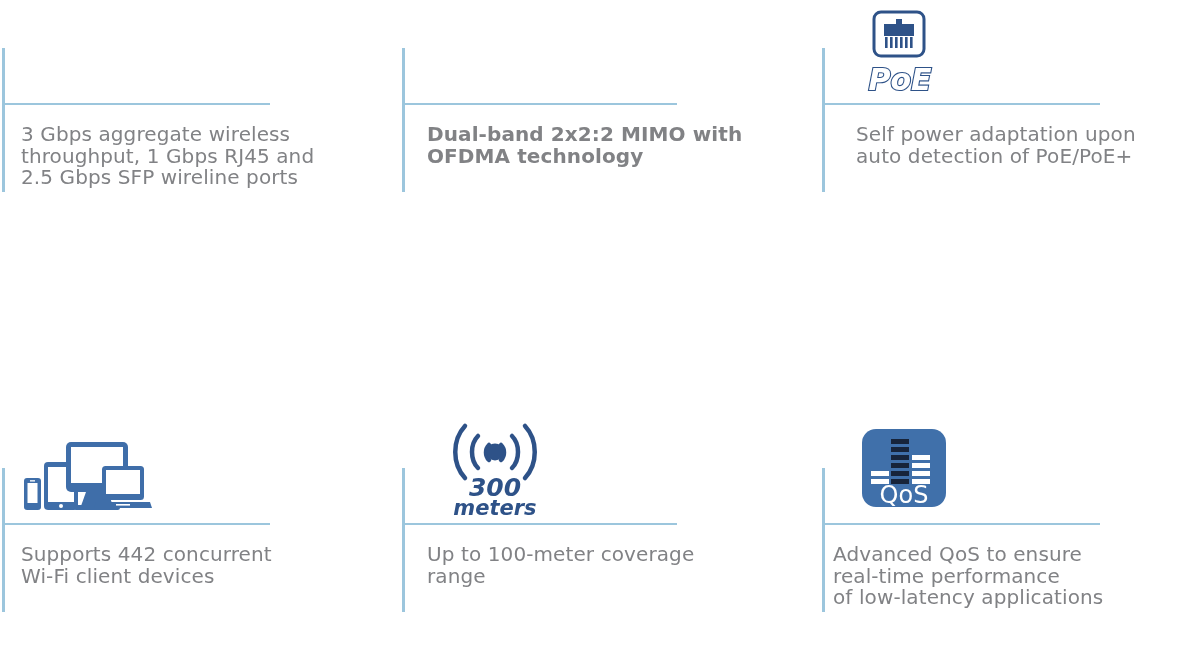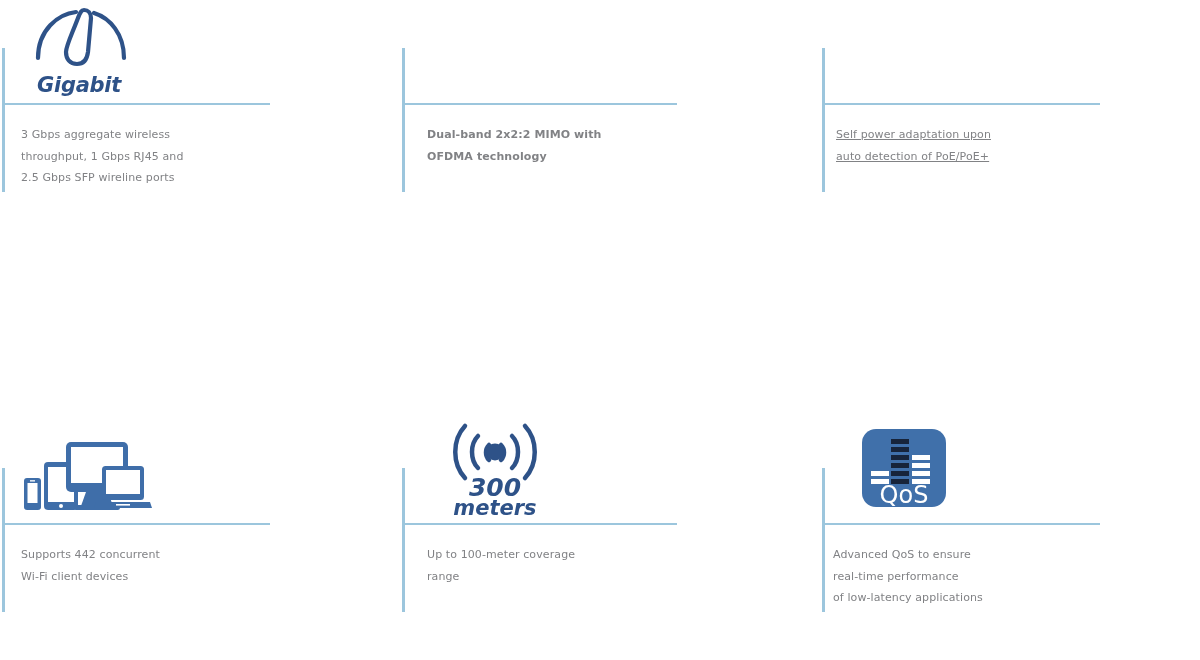--- a/index.html
+++ b/index.html
@@ -42,21 +42,21 @@
     position: absolute;
     left: 22px;
     display: flex;
     align-items: flex-end;
     justify-content: flex-start;
   }
   .desc {
     position: absolute;
     left: 21px;
     color: #818285;
-    font-size: 11px;
+    font-size: 20px;
     line-height: 21.5px;
     letter-spacing: 0.1px;
     white-space: pre-line;
   }
 
   
   .r1 .v-rule { top: 48px;  height: 144px; }
   .r1 .h-rule { top: 103px; }
   .r1 .icon-area { top: 0px; height: 98px; }
   .r1 .desc { top: 124px; }
@@ -74,46 +74,51 @@
   .ic { display: block; }
 </style>
 </head>
 <body>
 
 <div class="grid">
 
   <div class="cell r1 c1">
     <div class="v-rule"></div>
     <div class="h-rule"></div>
-    <div class="icon-area">
-      <svg class="ic" width="122" height="96" viewBox="0 0 122 96">
-        <g fill="none" stroke="#2e5288" stroke-width="4.2" stroke-linecap="round">
-          <path d="M16 56 C16 28, 36 12, 54 10"></path>
-          <path d="M102 56 C102 32, 88 16, 72 11"></path>
-        </g>
-        <path d="M62 8 C66 8, 69 11, 69 16 L66 50 C65 58, 61 62, 55 62 C48 62, 44 57, 44 50 C44 44, 50 32, 56 16 C58 11, 59 8, 62 8 Z" fill="none" stroke="#2e5288" stroke-width="4.2" stroke-linejoin="round"></path>
-        <text x="57" y="90" text-anchor="middle" fill="#2e5288" font-family="'DejaVu Sans','Liberation Sans',sans-serif" font-size="21" font-weight="bold" font-style="italic" letter-spacing="-0.3">Gigabit</text>
-      </svg>
-    </div>
     <div class="desc">3 Gbps aggregate wireless
 throughput, 1 Gbps RJ45 and
 2.5 Gbps SFP wireline ports</div>
   </div>
 
   <div class="cell r1 c2">
     <div class="v-rule"></div>
     <div class="h-rule"></div>
     <div class="desc" style="left:27px;font-weight:bold;">Dual-band 2x2:2 MIMO with
 OFDMA technology</div>
   </div>
 
   <div class="cell r1 c3">
     <div class="v-rule"></div>
     <div class="h-rule"></div>
-    <div class="desc" style="left:16px;text-decoration:underline;">Self power adaptation upon
+    <div class="icon-area" style="left:36px;">
+      <svg class="ic" width="104" height="92" viewBox="0 0 104 92">
+        <rect x="18" y="6" width="50" height="44" rx="7" fill="none" stroke="#2e5288" stroke-width="3"></rect>
+        <path d="M28 18 h12 v-5 h6 v5 h12 v12 h-30 z" fill="#2e5288"></path>
+        <g fill="#2e5288">
+          <rect x="29" y="31" width="2.6" height="11"></rect>
+          <rect x="34" y="31" width="2.6" height="11"></rect>
+          <rect x="39" y="31" width="2.6" height="11"></rect>
+          <rect x="44" y="31" width="2.6" height="11"></rect>
+          <rect x="49" y="31" width="2.6" height="11"></rect>
+          <rect x="54" y="31" width="2.6" height="11"></rect>
+        </g>
+        <text x="44" y="84" text-anchor="middle" fill="#ffffff" stroke="#2e5288" stroke-width="2.2" paint-order="stroke" font-family="'DejaVu Sans','Liberation Sans',sans-serif" font-size="30" font-weight="bold" font-style="italic">PoE</text>
+      </svg>
+    </div>
+    <div class="desc" style="left:36px;">Self power adaptation upon
 auto detection of PoE/PoE+</div>
   </div>
 
   <div class="cell r2 c1">
     <div class="v-rule"></div>
     <div class="h-rule"></div>
     <div class="icon-area">
       <svg class="ic" width="130" height="84" viewBox="0 0 130 84">
         <g fill="#3f6ea9">
           <rect x="2" y="44" width="17" height="32" rx="3"></rect>

